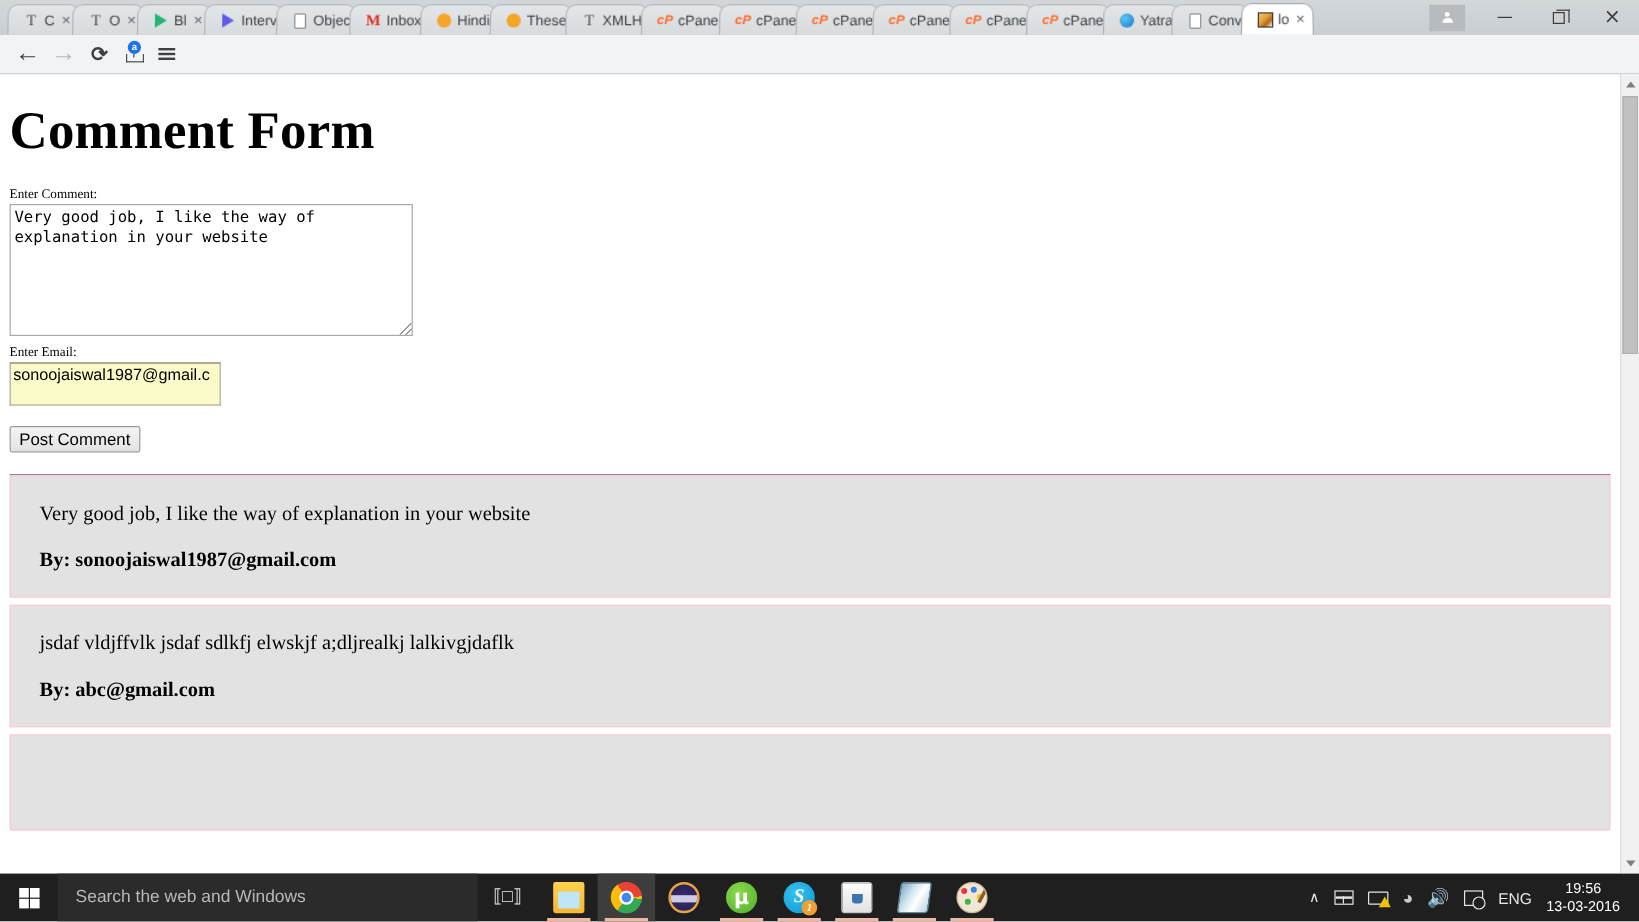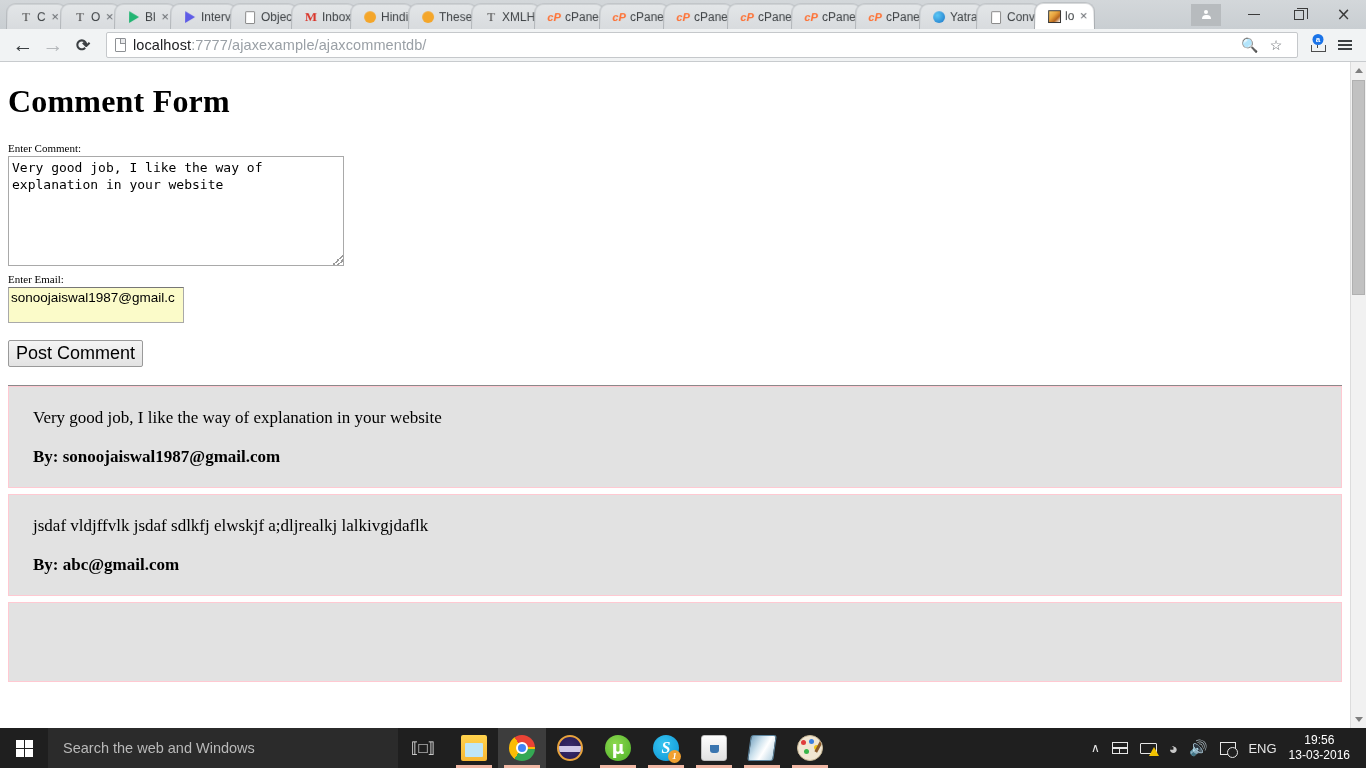--- a/index.html
+++ b/index.html
@@ -146,21 +146,21 @@
 
   
   .viewport {
     position: relative; width: 1366px; height: 666px; background: #ffffff; overflow: hidden;
   }
   .page {
     position: absolute; left: 0; top: 0; width: 1350px; height: 100%;
     padding: 0 8px; font-family: "Liberation Serif", serif; color: #000;
   }
   h1.page-title {
-    font-size: 32px; font-weight: bold; margin: 21px 0 22px 0; letter-spacing: 0.2px;
+    font-size: 44px; font-weight: bold; margin: 21px 0 22px 0; letter-spacing: 0.2px;
     font-family: "Liberation Serif", serif;
   }
   .field-label { font-size: 11px; margin: 12px 0 2px 0; font-family: "Liberation Serif", serif; }
   .comment-area {
     width: 336px; height: 110px; border: 1px solid #a9a9a9; background: #fff;
     font-family: "DejaVu Sans Mono", monospace; font-size: 13px; line-height: 17px;
     padding: 2px 3px; color: #000; resize: none; overflow: hidden; display: block;
     position: relative; white-space: pre-wrap;
   }
   .resize-grip {
@@ -171,21 +171,21 @@
       linear-gradient(135deg, transparent 70%, #9a9a9a 70%, #9a9a9a 80%, transparent 80%);
   }
   .textarea-wrap { position: relative; display: inline-block; }
   .email-input {
     width: 176px; height: 36px; border: 1px solid #a9a9a9; border-top-color: #767676;
     background: #fbfbc9; color: #000; font-family: "Liberation Sans", sans-serif;
     font-size: 13.5px; padding: 1px 2px; display: block; overflow: hidden;
     white-space: nowrap; line-height: 18px;
   }
   .post-btn {
-    margin-top: 17px; font-family: "Liberation Sans", sans-serif; font-size: 18px;
+    margin-top: 17px; font-family: "Liberation Sans", sans-serif; font-size: 14px;
     padding: 2px 7px; background: linear-gradient(#f4f4f4, #e3e3e3);
     border: 1px solid #9a9a9a; border-radius: 2px; color: #000; cursor: default;
   }
   hr.sep { border: none; border-top: 1px solid #8a8a8a; margin: 18px 0 0 0; width: 1334px; }
   h2.comments-title {
     font-size: 24px; font-weight: bold; margin: 17px 0 22px 0;
     font-family: "Liberation Serif", serif;
   }
   .comment-box {
     background: #e2e2e2; border: 1px solid #ffc9d2; padding: 21px 0 20px 24px;
@@ -428,28 +428,20 @@
   <div class="toolbar">
     <div class="navbtn back">
       <span>←</span>
     </div>
     <div class="navbtn fwd">
       <span>→</span>
     </div>
     <div class="navbtn reload">
       <span>⟳</span>
     </div>
-    <div class="omnibox">
-      <span class="pagedoc"></span>
-      <span class="url"><span class="host">localhost</span><span>:7777/ajaxexample/ajaxcommentdb/</span></span>
-      <span class="omni-icons">
-        <span class="tb-icon">🔍</span>
-        <span class="tb-icon">☆</span>
-      </span>
-    </div>
     <div class="ext-icon">
       <span class="ruler"></span>
       <span class="abadge">a</span>
     </div>
     <div class="tb-icon">
       <span class="hamburger">
           <i></i>
           <i></i>
           <i></i>
         </span>

